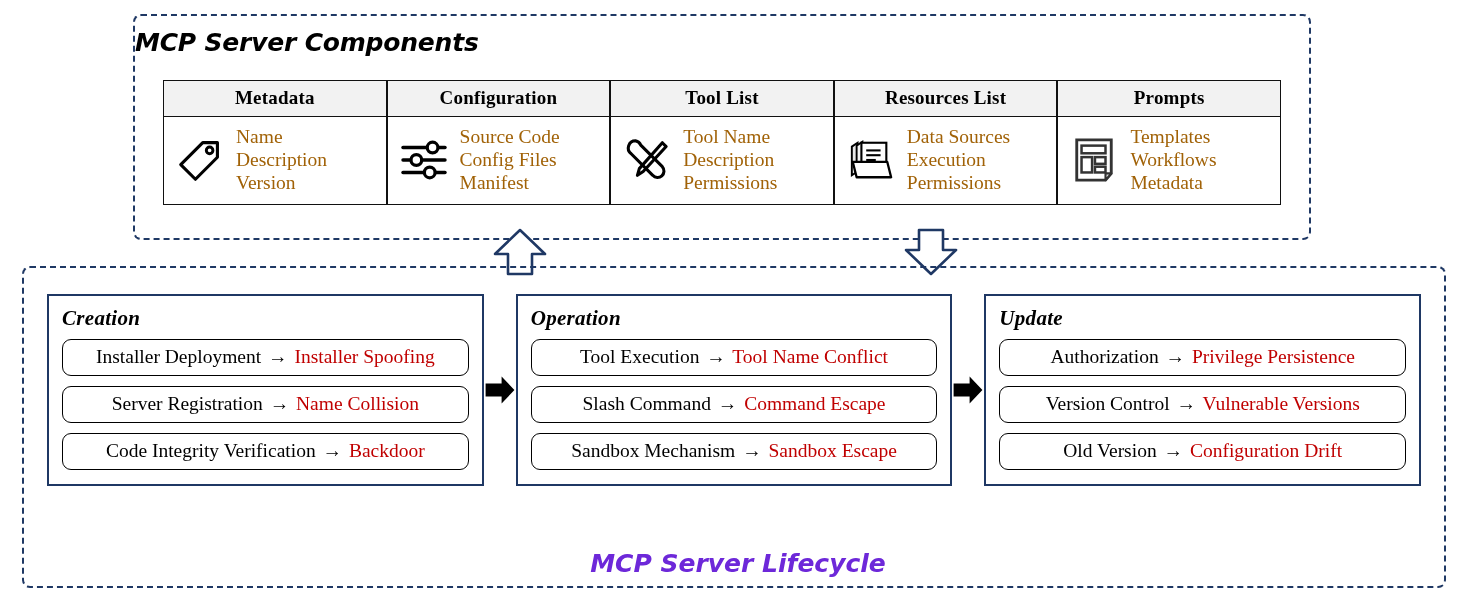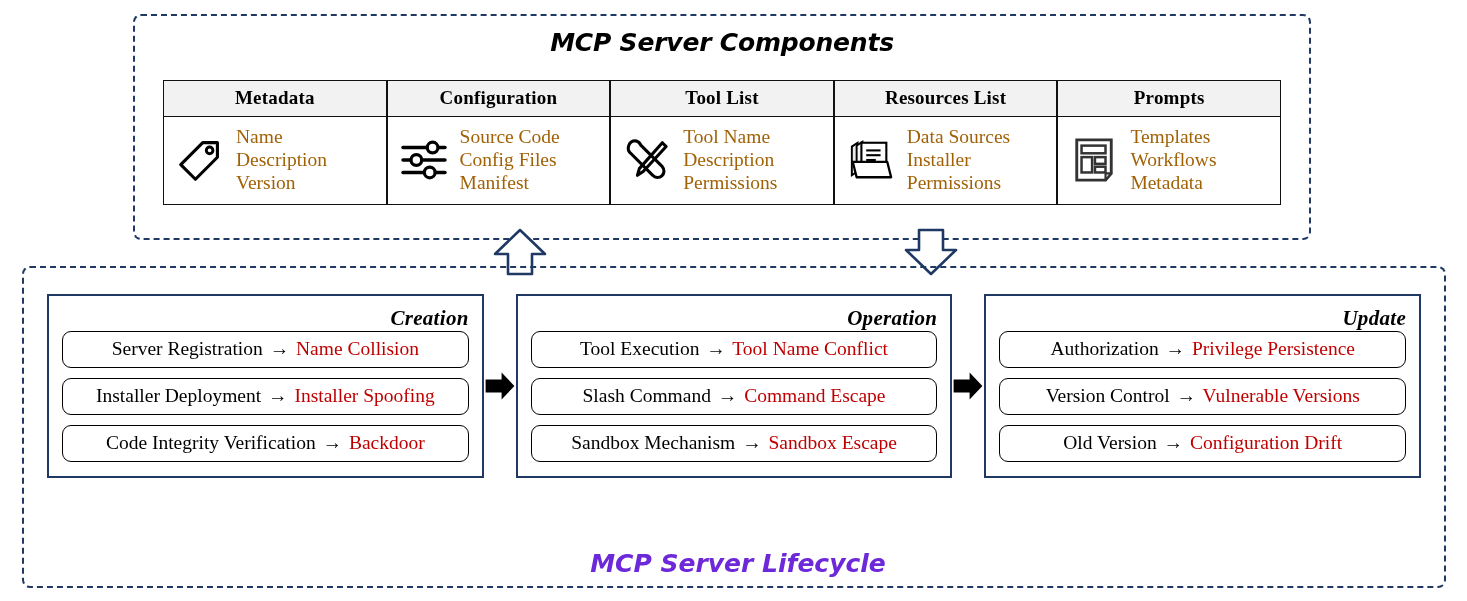--- a/index.html
+++ b/index.html
@@ -24,21 +24,21 @@
     height: 226px;
     border: 2px dashed #1F3864;
     border-radius: 8px;
     box-sizing: border-box;
   }
   #components-title {
     position: absolute;
     top: 12px;
     left: 0;
     width: 100%;
-    text-align: center;
+    text-align: left;
     font-family: "DejaVu Sans", "Liberation Sans", sans-serif;
     font-weight: bold;
     font-style: italic;
     font-size: 25px;
     color: #000000;
     letter-spacing: -0.2px;
   }
   #components-row {
     position: absolute;
     top: 64px;
@@ -130,26 +130,26 @@
     justify-content: space-between;
   }
   .stage-box {
     flex: 1 1 0;
     border: 2.2px solid #1F3864;
     background: #ffffff;
     box-sizing: border-box;
     padding: 10px 13px 14px 13px;
   }
   .stage-title {
-    text-align: right;
+    text-align: left;
     font-weight: bold;
     font-style: italic;
     font-size: 21px;
     color: #000000;
-    margin-bottom: 0;
+    margin-bottom: 8px;
     letter-spacing: 0.3px;
   }
   .stage-item {
     border: 1.8px solid #000000;
     border-radius: 9px;
     text-align: center;
     font-size: 19.5px;
     padding: 6px 8px 7px 8px;
     margin-bottom: 10px;
     background: #ffffff;
@@ -245,21 +245,21 @@
             <path d="M9 9 L15 5 L15 35 L9 39 Z" fill="#f4f4f4" stroke="#000" stroke-width="2"></path>
             <rect x="14" y="6" width="26" height="26" fill="#fff" stroke="#000" stroke-width="2.2"></rect>
             <line x1="19" y1="14" x2="34" y2="14" stroke="#000" stroke-width="2.2"></line>
             <line x1="19" y1="19" x2="34" y2="19" stroke="#000" stroke-width="2.2"></line>
             <line x1="19" y1="24" x2="29" y2="24" stroke="#000" stroke-width="2.2"></line>
             <path d="M5 26 L41 26 L45 42 L9 42 Z" fill="#fff" stroke="#000" stroke-width="2.4" stroke-linejoin="round"></path>
           </svg>
         </div>
         <div class="component-lines">
           <span>Data Sources</span>
-          <span>Installer</span>
+          <span>Execution</span>
           <span>Permissions</span>
         </div>
       </div>
     </div>
 
     <div class="component-card">
       <div class="component-header">Prompts</div>
       <div class="component-body">
         <div class="component-icon">
           <svg width="44" height="46" viewBox="0 0 44 48">
@@ -294,28 +294,28 @@
   </svg>
 </div>
 
 <div id="lifecycle-panel">
 
   <div id="stages-row">
 
     <div class="stage-box">
       <div class="stage-title">Creation</div>
       <div class="stage-item">
+        <span class="item-normal">Installer Deployment</span>
+        <span class="item-arrow">→</span>
+        <span class="item-threat">Installer Spoofing</span>
+      </div>
+      <div class="stage-item">
         <span class="item-normal">Server Registration</span>
         <span class="item-arrow">→</span>
         <span class="item-threat">Name Collision</span>
-      </div>
-      <div class="stage-item">
-        <span class="item-normal">Installer Deployment</span>
-        <span class="item-arrow">→</span>
-        <span class="item-threat">Installer Spoofing</span>
       </div>
       <div class="stage-item">
         <span class="item-normal">Code Integrity Verification</span>
         <span class="item-arrow">→</span>
         <span class="item-threat">Backdoor</span>
       </div>
     </div>
 
     <div class="stage-connector">
       <svg width="40" height="38" viewBox="0 0 40 38">

